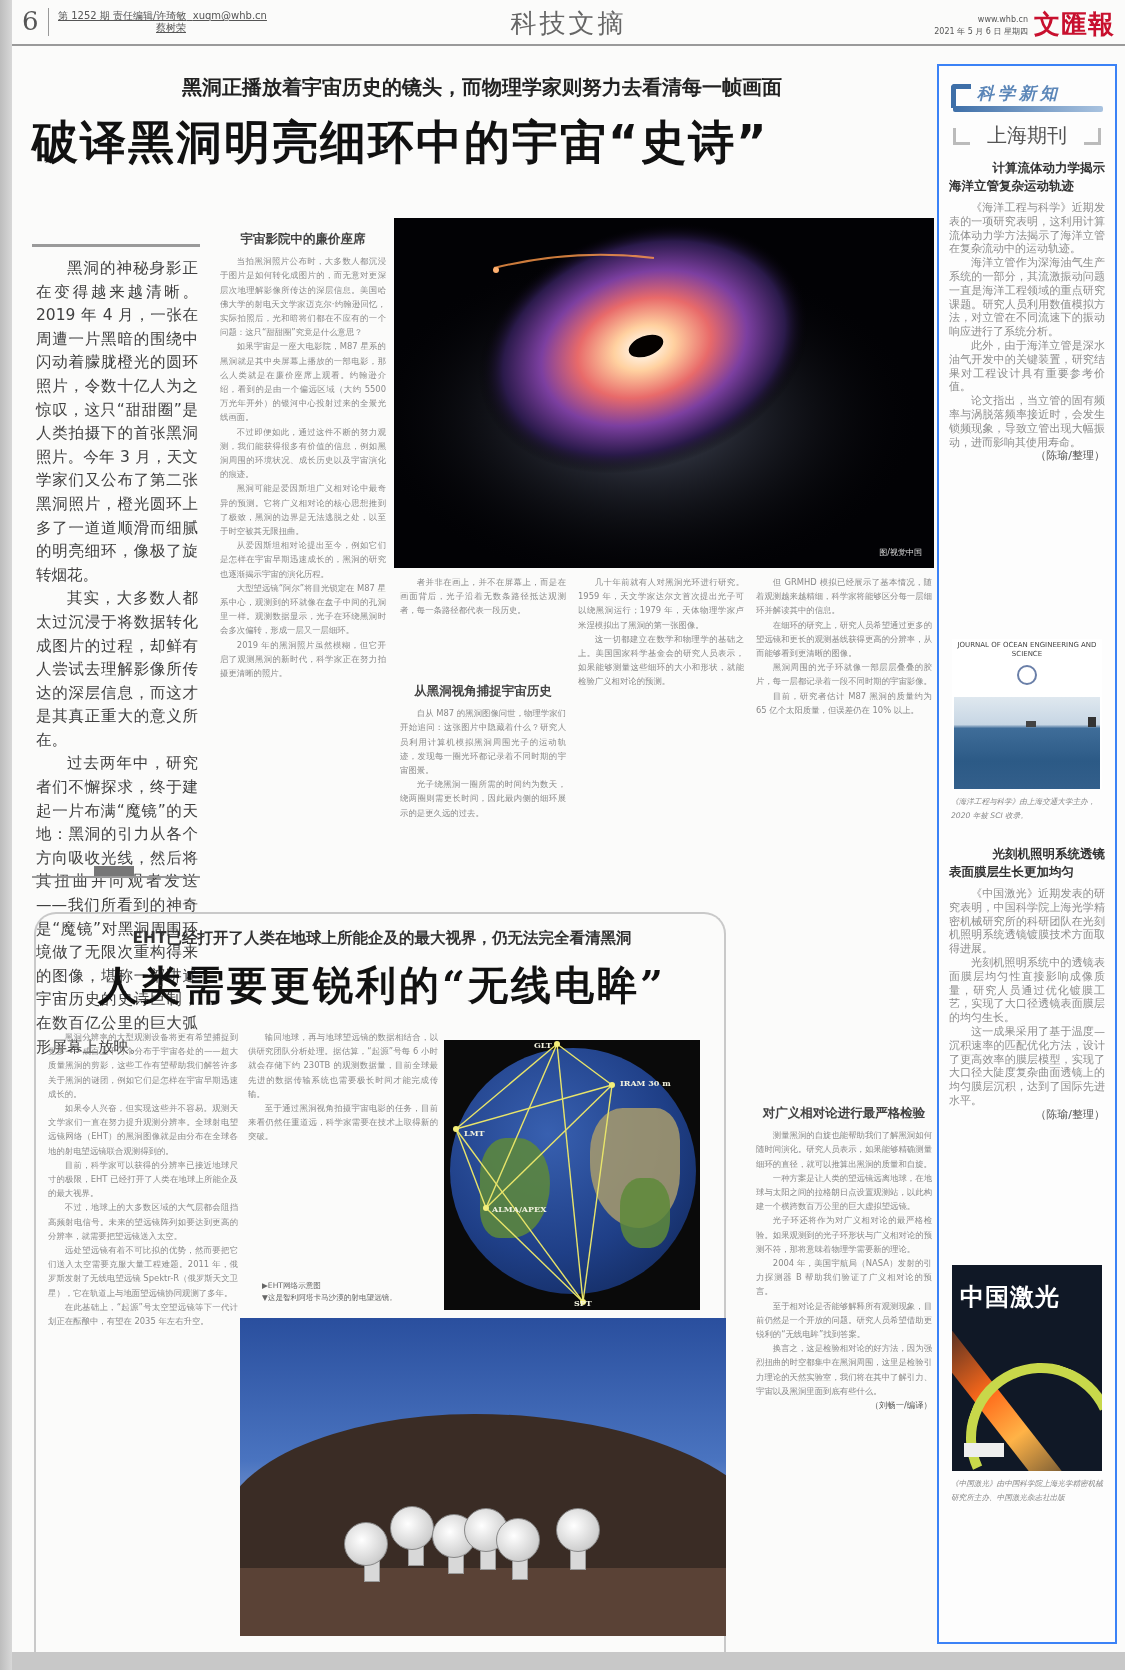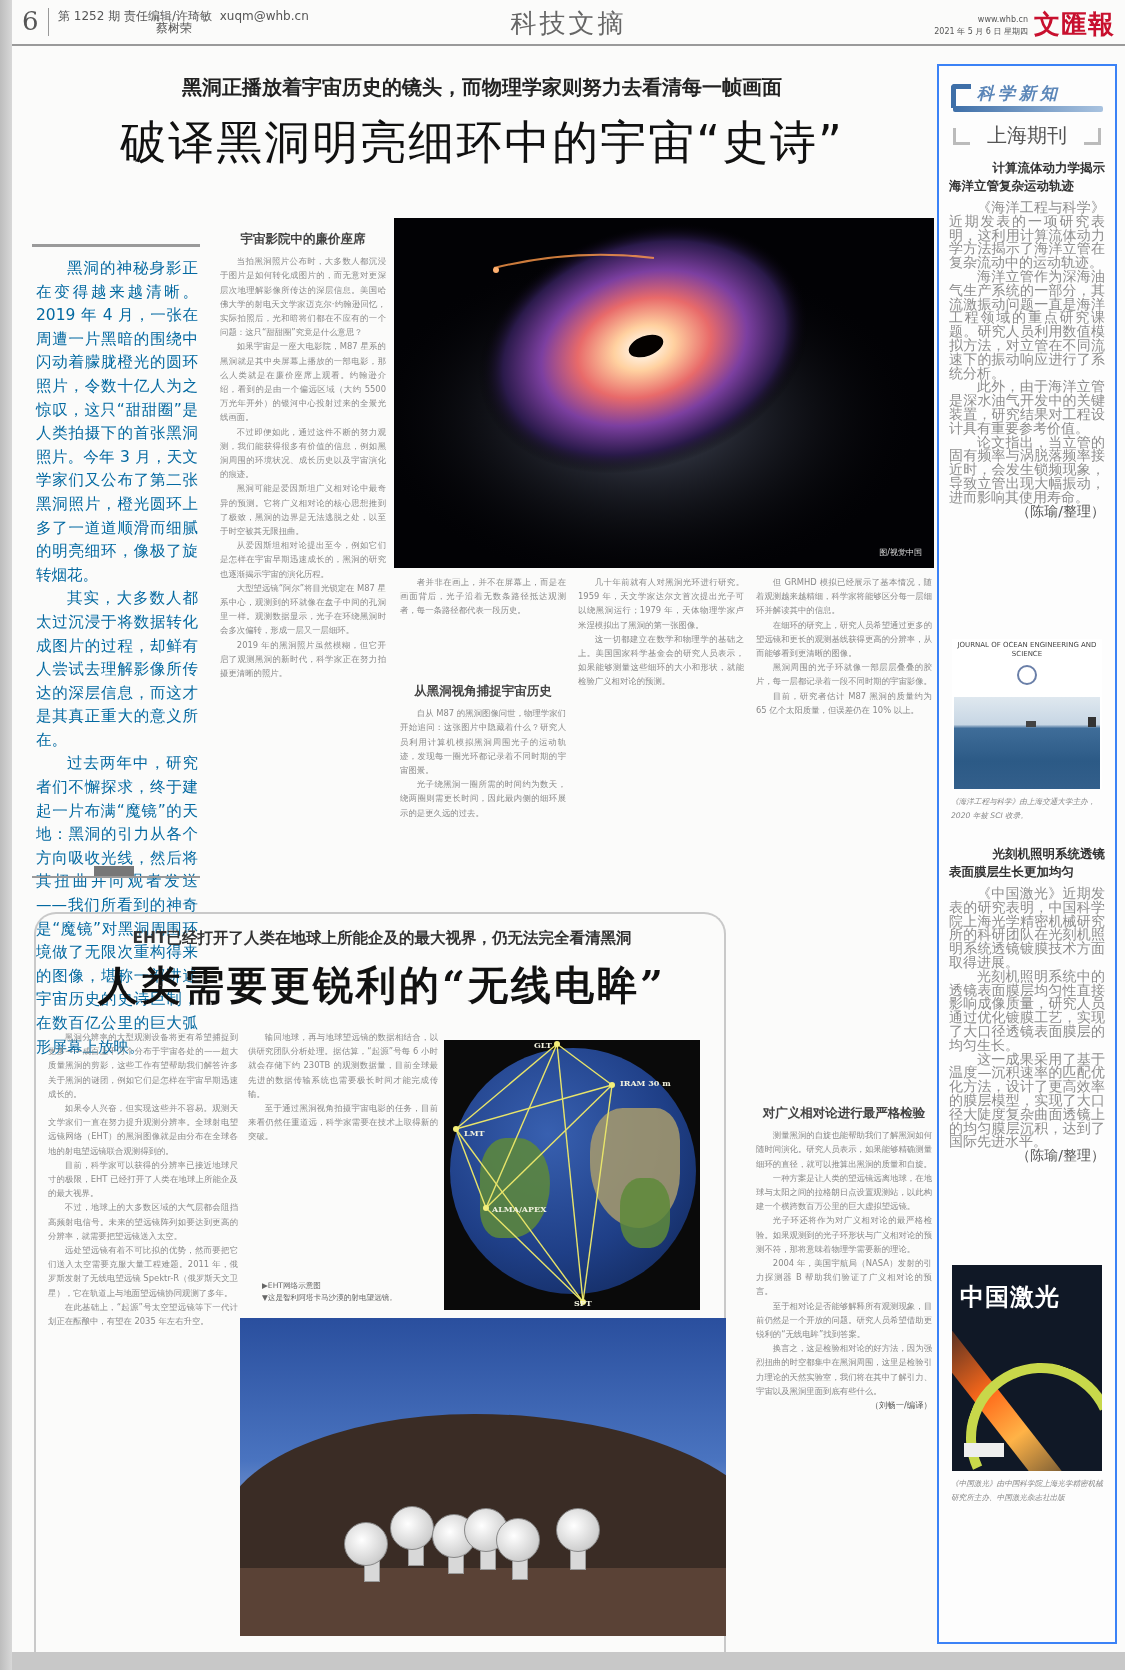--- a/index.html
+++ b/index.html
@@ -5,34 +5,34 @@
   * { box-sizing: border-box; margin: 0; padding: 0; }
   html, body { width: 1125px; height: 1670px; overflow: hidden; background: #e6e6e6; }
   body { font-family: "DejaVu Sans", "Liberation Sans", sans-serif; color: #333; position: relative; }
   .page { position: absolute; left: 12px; top: 0; width: 1113px; height: 1670px; background: #fbfbfa; }
   .spine { position: absolute; left: 0; top: 0; width: 12px; height: 1670px; background: linear-gradient(90deg,#bdbdbd,#d8d8d8); }
 
   
   .masthead { position: absolute; left: 0; top: 0; width: 1113px; height: 46px; border-bottom: 2px solid #9a9a9a; }
   .page-num { position: absolute; left: 10px; top: 6px; font-family: "DejaVu Serif", serif; font-size: 26px; color: #555; }
   .mh-sep { position: absolute; left: 36px; top: 8px; width: 1px; height: 28px; background: #999; }
-  .mh-info { position: absolute; left: 46px; top: 10px; font-size: 12px; color: #555; line-height: 12px; }
+  .mh-info { position: absolute; left: 46px; top: 10px; font-size: 10px; color: #555; line-height: 12px; text-decoration: underline; }
   .mh-info .r2 { padding-left: 98px; }
   .section-title { position: absolute; left: 0; width: 1113px; top: 6px; text-align: center; font-size: 26px; color: #666; letter-spacing: 3px; font-family: "DejaVu Sans", sans-serif; font-weight: normal; }
   .mh-right { position: absolute; right: 10px; top: 10px; display: flex; align-items: flex-end; gap: 6px; }
   .mh-date { font-size: 8px; color: #555; text-align: right; line-height: 12px; }
   .logo { font-family: "DejaVu Serif", serif; font-weight: bold; font-size: 26px; color: #c8102e; line-height: 28px; letter-spacing: 1px; }
 
   
   .subhead1 { position: absolute; left: 20px; top: 74px; width: 900px; text-align: center; font-family: "DejaVu Serif", serif; font-weight: bold; font-size: 20px; color: #222; }
-  .headline1 { position: absolute; left: 20px; top: 112px; width: 900px; text-align: center; font-family: "DejaVu Sans", sans-serif; font-weight: normal; font-size: 46px; color: #111; letter-spacing: 2px; }
+  .headline1 { position: absolute; left: 20px; top: 112px; width: 900px; text-align: left; font-family: "DejaVu Sans", sans-serif; font-weight: bold; font-size: 46px; color: #111; letter-spacing: 2px; }
 
   .lead-box { position: absolute; left: 14px; top: 244px; width: 180px; height: 634px; }
   .lead-box .rule-top { height: 3px; background: #9a9a9a; margin: 0 6px 6px 6px; }
-  .lead-text { font-size: 15.5px; line-height: 23.6px; color: #0369a1; padding: 4px 8px 0 10px; text-align: justify; }
+  .lead-text { font-size: 15.5px; line-height: 23.6px; color: #404040; padding: 4px 8px 0 10px; text-align: justify; }
   .lead-text p { text-indent: 2em; }
   .lead-box .rule-bot { position: absolute; left: 6px; right: 6px; bottom: 0; height: 2px; background: #9a9a9a; }
   .lead-box .rule-bot::after { content: ""; position: absolute; left: 62px; top: -10px; width: 40px; height: 10px; background: #777; }
 
   .col-text { font-size: 8.4px; line-height: 14.2px; color: #8a8a8a; text-align: justify; overflow: hidden; }
   .col-text p { text-indent: 2em; }
   .sub-title { font-weight: bold; font-size: 12.5px; color: #444; text-align: center; margin: 4px 0 8px 0; }
 
   .colA { position: absolute; left: 208px; top: 228px; width: 166px; height: 650px; }
   .colB { position: absolute; left: 388px; top: 575px; width: 166px; height: 303px; }
@@ -48,21 +48,21 @@
   .sb-brand { margin: 12px 10px 0 10px; height: 40px; position: relative; }
   .sb-brand-txt { position: absolute; left: 28px; top: 4px; font-family: "DejaVu Serif", serif; font-style: italic; font-weight: bold; font-size: 17px; color: #5b86b8; letter-spacing: 4px; }
   .sb-brand-bar { position: absolute; left: 4px; top: 28px; width: 150px; height: 6px; background: linear-gradient(90deg,#3e6fa8,#a9c3e0); border-radius: 2px; }
   .sb-brand-corner { position: absolute; left: 2px; top: 6px; width: 20px; height: 24px; border-left: 5px solid #3e6fa8; border-top: 5px solid #3e6fa8; border-radius: 4px 0 0 0; }
   .sb-pub { text-align: center; font-size: 20px; color: #555; margin-top: 4px; position: relative; }
   .sb-pub::before, .sb-pub::after { content: ""; position: absolute; top: 6px; width: 14px; height: 14px; border-bottom: 3px solid #bbb; }
   .sb-pub::before { left: 14px; border-left: 3px solid #bbb; }
   .sb-pub::after { right: 14px; border-right: 3px solid #bbb; }
   .sb-h { font-weight: bold; font-size: 12.5px; color: #333; line-height: 18px; padding: 0 10px; margin-top: 10px; }
   .sb-h .l1 { display: block; text-align: right; }
-  .sb-text { font-size: 14px; line-height: 13.8px; color: #8d8d8d; padding: 6px 10px 0 10px; text-align: justify; }
+  .sb-text { font-size: 11px; line-height: 13.8px; color: #8d8d8d; padding: 6px 10px 0 10px; text-align: justify; }
   .sb-text p { text-indent: 2em; }
   .sb-text .sign { text-align: right; color: #555; }
   .journal-cover { margin: 6px auto 0 auto; width: 150px; height: 150px; background: #fff; position: relative; }
   .jc-title { text-align: center; font-size: 7px; font-weight: normal; color: #444; line-height: 9px; padding-top: 2px; }
   .jc-seal { width: 20px; height: 20px; border-radius: 50%; border: 2px solid #6a7fa8; margin: 6px auto; }
   .jc-photo { position: absolute; left: 2px; right: 2px; bottom: 0; height: 92px; background: linear-gradient(180deg,#dfe8ef 0%,#c7d6e4 30%,#3f6d99 34%,#2c5a86 70%,#335f8b 100%); }
   .jc-photo::before { content:""; position:absolute; left:72px; top:24px; width:10px; height:6px; background:#444; }
   .jc-photo::after { content:""; position:absolute; left:134px; top:20px; width:8px; height:10px; background:#333; }
   .sb-caption { font-size: 7.6px; color: #888; line-height: 14px; padding: 6px 12px 0 12px; font-style: italic; }
   .laser-cover { margin: 8px auto 0 auto; width: 150px; height: 206px; background: #101826; position: relative; overflow: hidden; }

